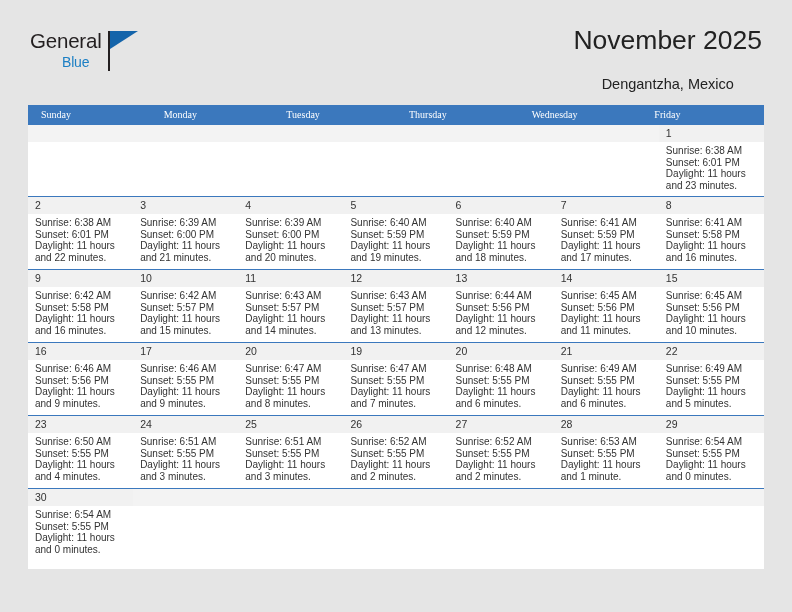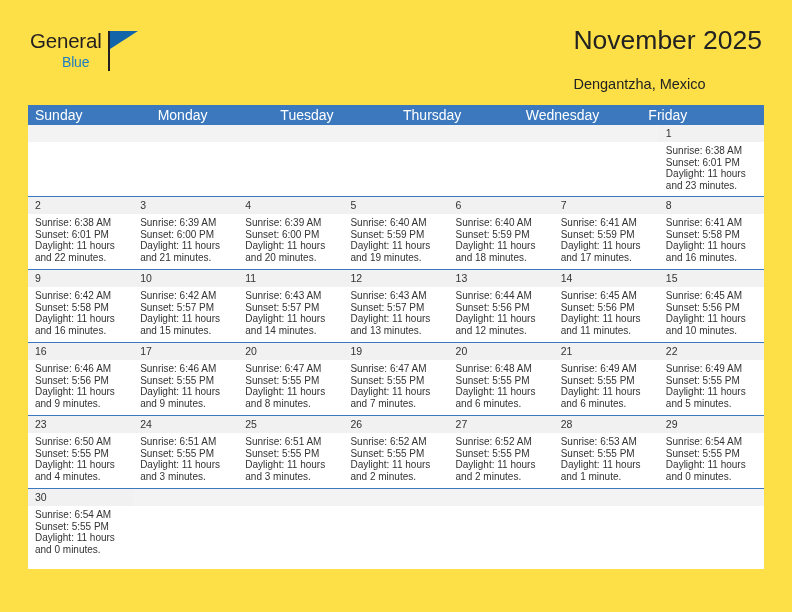--- a/index.html
+++ b/index.html
@@ -9,21 +9,21 @@
     height: 612px;
     background: #ffffff;
     font-family: "Liberation Sans", sans-serif;
     color: #000000;
     overflow: hidden;
   }
   .page {
     position: relative;
     width: 792px;
     height: 612px;
-    background: #fde047;
+    background: #e5e5e5;
   }
 
   
   .header {
     position: absolute;
     left: 0; right: 0;
     top: 24px;
     height: 72px;
     padding: 0 30px;
     display: flex;
@@ -67,21 +67,21 @@
   .logo-bar {
     position: absolute;
     left: 78px;
     top: 7px;
     width: 2px;
     height: 40px;
     background: #231f20;
   }
 
   .titles {
-    text-align: left;
+    text-align: center;
     padding-top: 0px;
   }
   .cal-title {
     font-size: 26.5px;
     line-height: 32px;
     font-weight: 400;
     color: #222222;
     letter-spacing: 0px;
   }
   .cal-subtitle {
@@ -100,24 +100,25 @@
     width: 736px;
   }
   .weekdays {
     display: flex;
     background: #3b78bd;
     height: 20px;
   }
   .weekday {
     flex: 1 1 0;
     color: #ffffff;
-    font-size: 14px;
+    font-size: 10px;
     line-height: 20px;
-    padding-left: 7px;
+    padding-left: 13px;
     white-space: nowrap;
+    font-family: Liberation Serif, serif;
   }
 
   .week {
     display: flex;
     border-bottom: 1.6px solid #3b78bd;
   }
   .week.first { height: 72px; }
   .week.std   { height: 73px; }
   .week.last  { height: 80px; border-bottom: none; }
 

